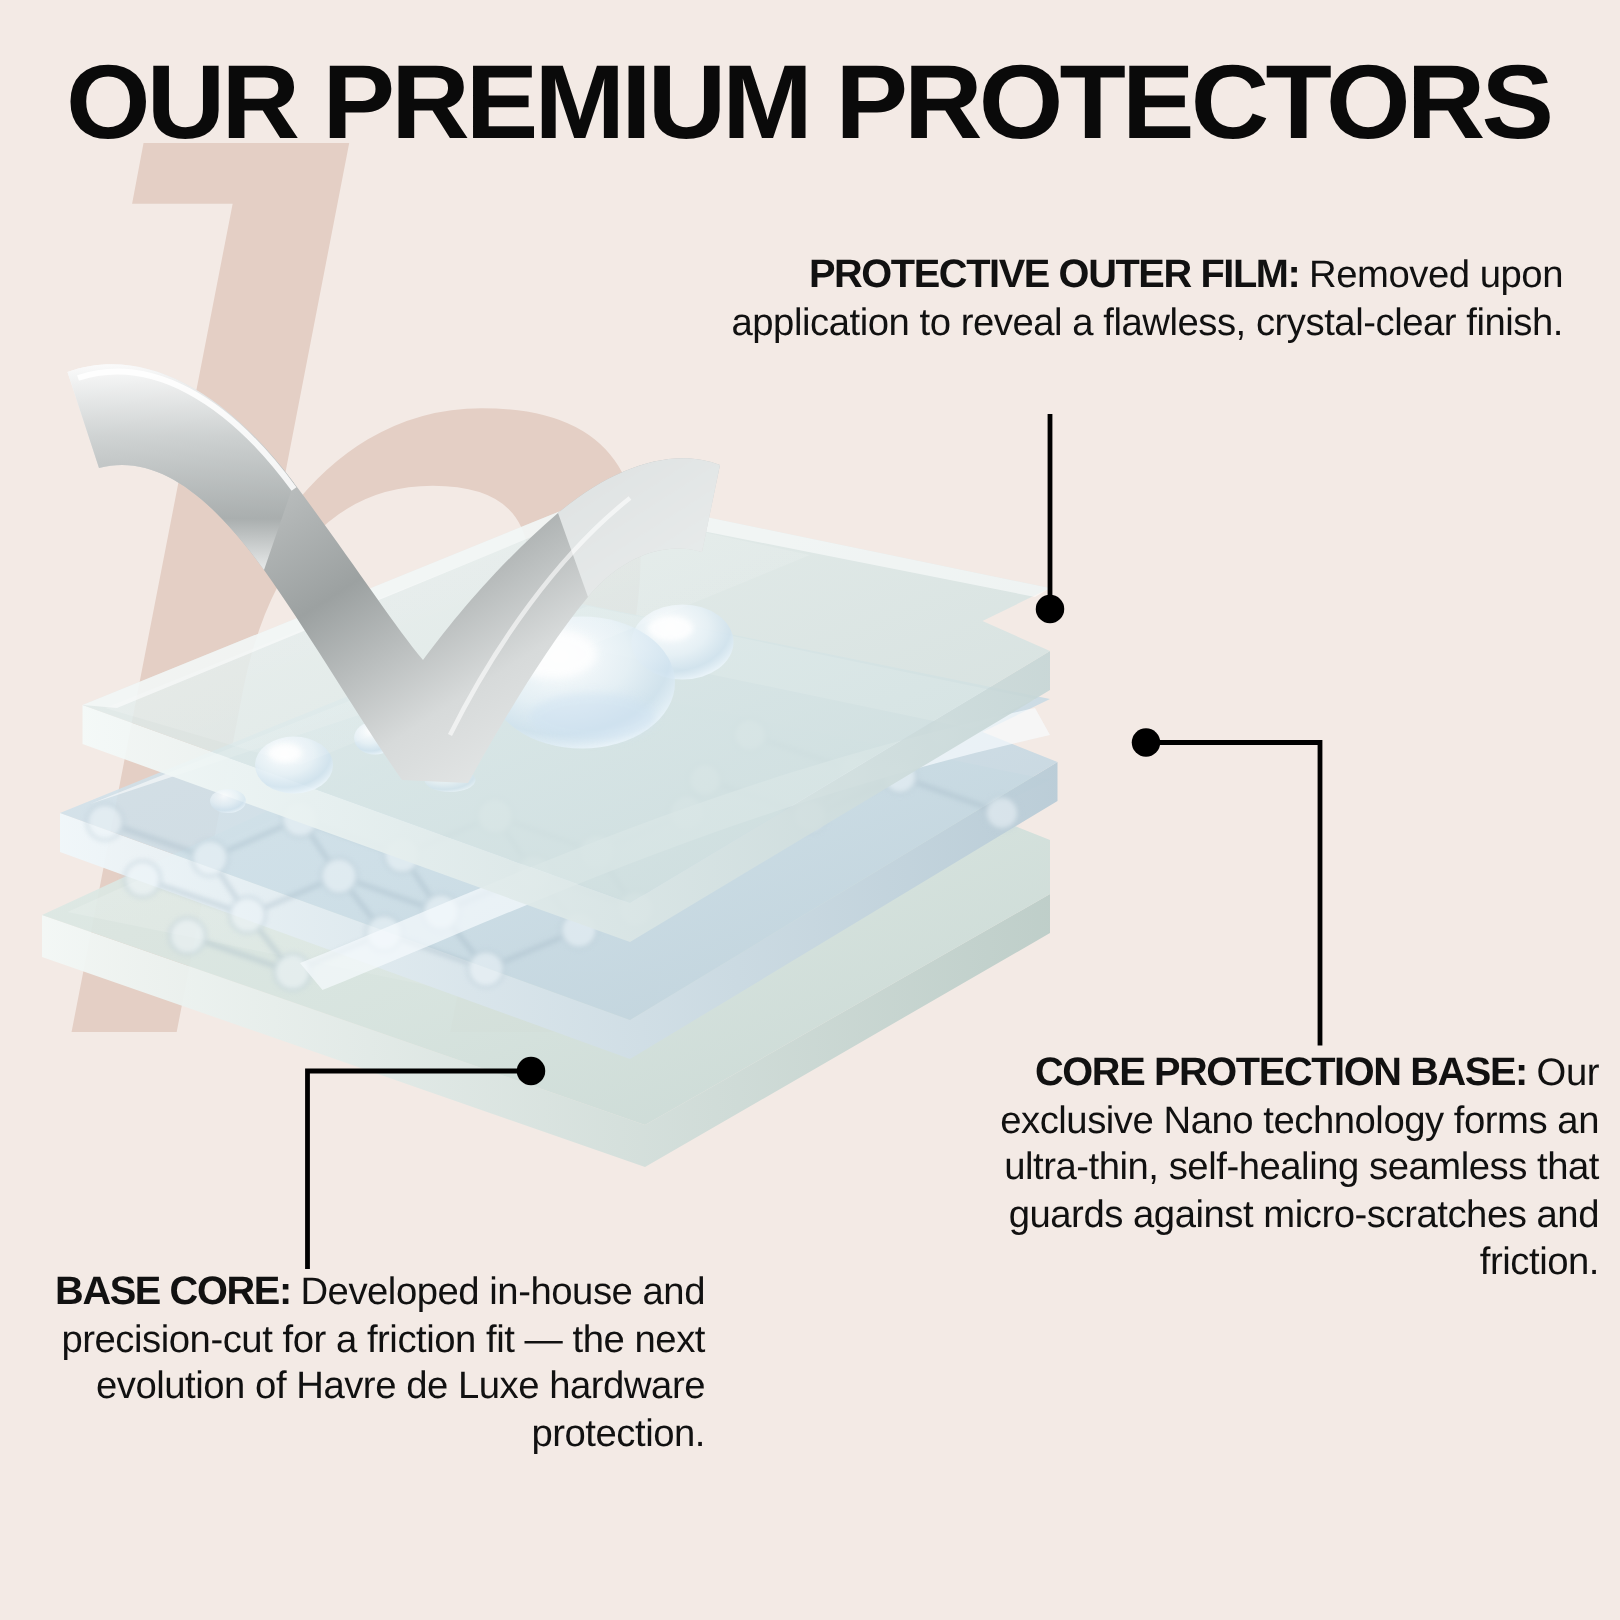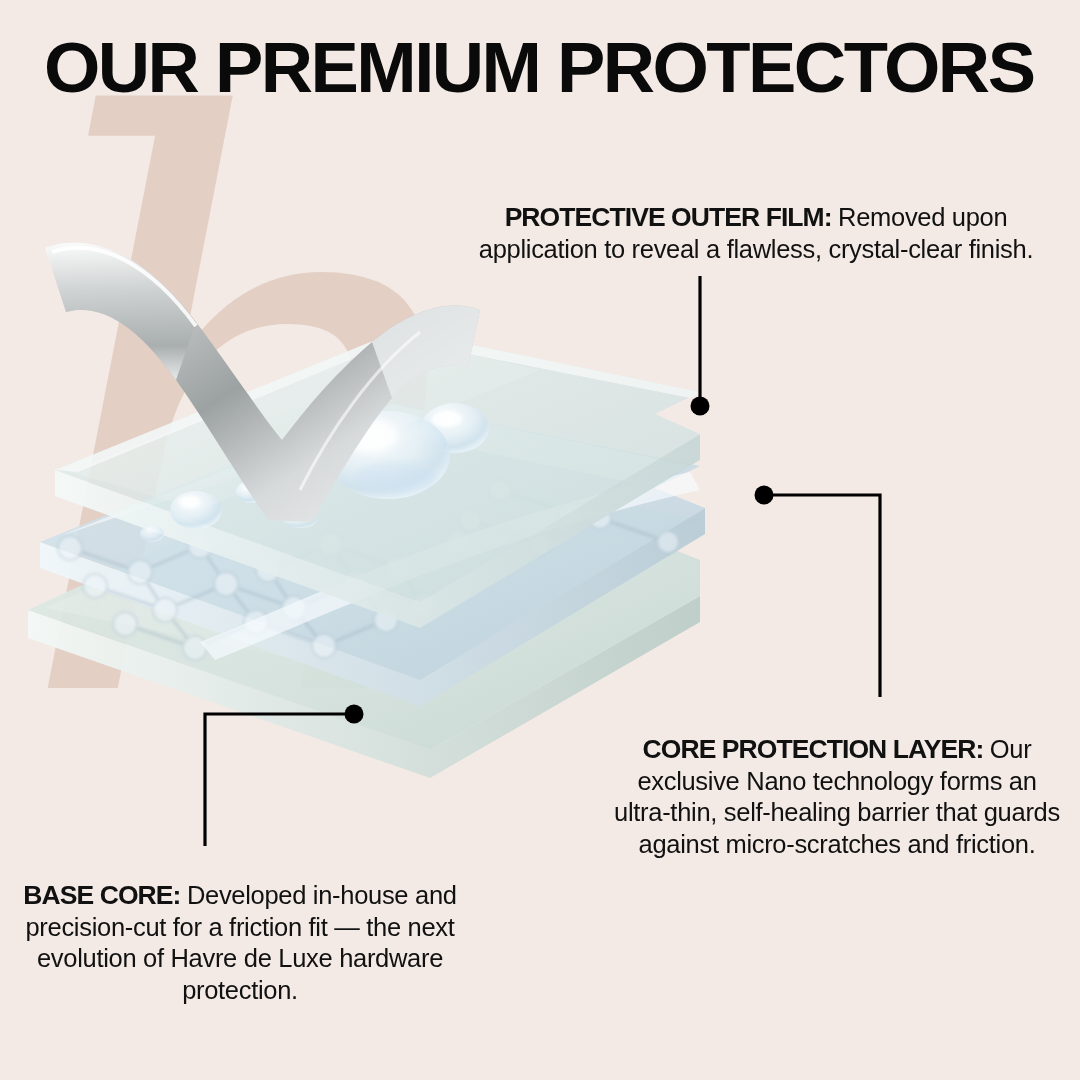--- a/index.html
+++ b/index.html
@@ -51,22 +51,21 @@
   .leaders { position:absolute; inset:0; width:1080px; height:1080px; pointer-events:none; }
   .leaders svg { display:block; width:1080px; height:1080px; }
 
   
   .anno {
     position:absolute;
     color:#111;
     font-size:25.5px;
     line-height:1.24;
     letter-spacing:-0.012em;
-    text-align:center;
-    margin-top:35px;
+    text-align:right;
   }
   .anno b {
     font-weight:700;
     letter-spacing:-0.035em;
     font-size:26.5px;
   }
   .anno .lbl { display:inline; }
 
   #anno-film  { left:470px; top:166px; width:572px; }
   #anno-core  { left:608px; top:698px; width:458px; }
@@ -266,22 +265,22 @@
   </div>
 
   <div class="title">OUR PREMIUM PROTECTORS</div>
 
   <div class="anno" id="anno-film" style="color: rgb(17, 17, 17);">
     <b class="lbl">PROTECTIVE OUTER FILM: </b>
     <span>Removed upon application to reveal a flawless, crystal-clear finish.</span>
   </div>
 
   <div class="anno" id="anno-core" style="color: rgb(17, 17, 17);">
-    <b class="lbl">CORE PROTECTION LAYER: </b>
-    <span>Our exclusive Nano technology forms an ultra-thin, self-healing barrier that guards against micro-scratches and friction.</span>
+    <b class="lbl">CORE PROTECTION BASE: </b>
+    <span>Our exclusive Nano technology forms an ultra-thin, self-healing seamless that guards against micro-scratches and friction.</span>
   </div>
 
   <div class="anno" id="anno-base" style="color: rgb(17, 17, 17);">
     <b class="lbl">BASE CORE: </b>
     <span>Developed in-house and precision-cut for a friction fit — the next evolution of Havre de Luxe hardware protection.</span>
   </div>
 
 </div>
 
 </body></html>

